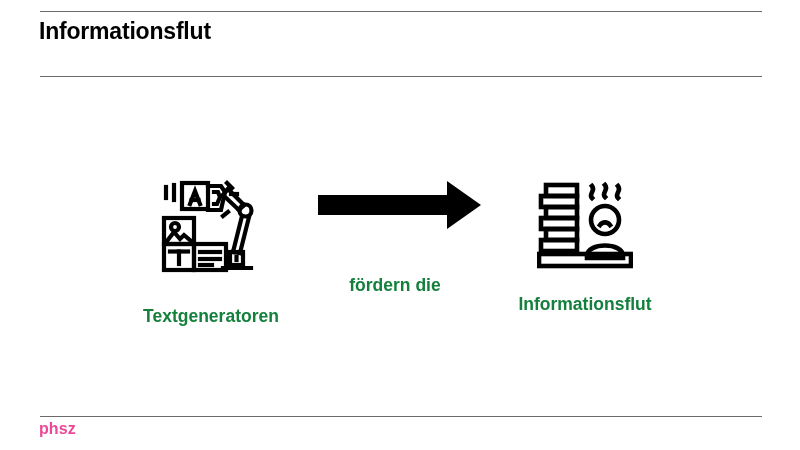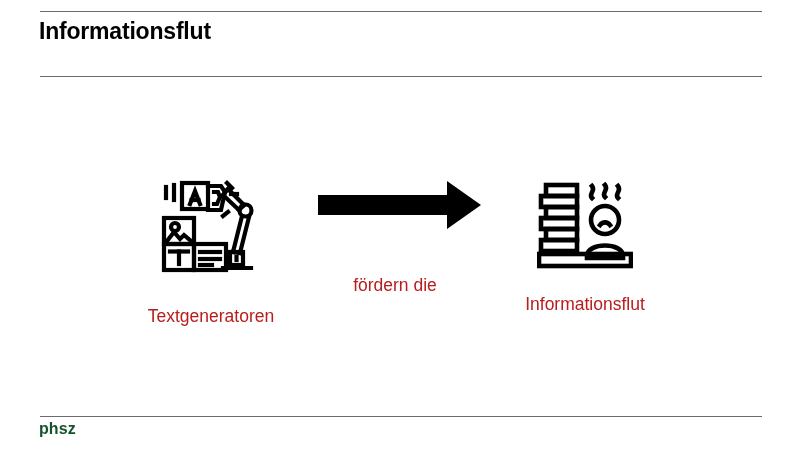--- a/index.html
+++ b/index.html
@@ -59,23 +59,23 @@
     text-align: center;
   }
   .node-icon {
     display: block;
     margin: 0 auto;
   }
   .node-label {
     display: block;
     font-size: 17.5px;
     line-height: 22px;
-    color: #b91c1c;
+    color: #15803d;
     white-space: nowrap;
-    font-weight: normal;
+    font-weight: bold;
   }
 
   
   #node-textgenerators {
     left: 120px;
     top: 20px;
     width: 182px;
   }
   #node-textgenerators .node-label { margin-top: 26px; }
 
@@ -110,21 +110,21 @@
     background: #6b6b6b;
   }
   #footer-logo {
     position: absolute;
     left: 39px;
     top: 419px;
     font-size: 16px;
     font-weight: bold;
     line-height: 20px;
     letter-spacing: 0.1px;
-    color: #14532d;
+    color: #ec4899;
     white-space: nowrap;
   }
 </style>
 </head>
 <body>
 
 <div id="slide-header">
   <div class="rule" id="rule-top"></div>
   <div id="page-title">Informationsflut</div>
   <div class="rule" id="rule-under-title"></div>

